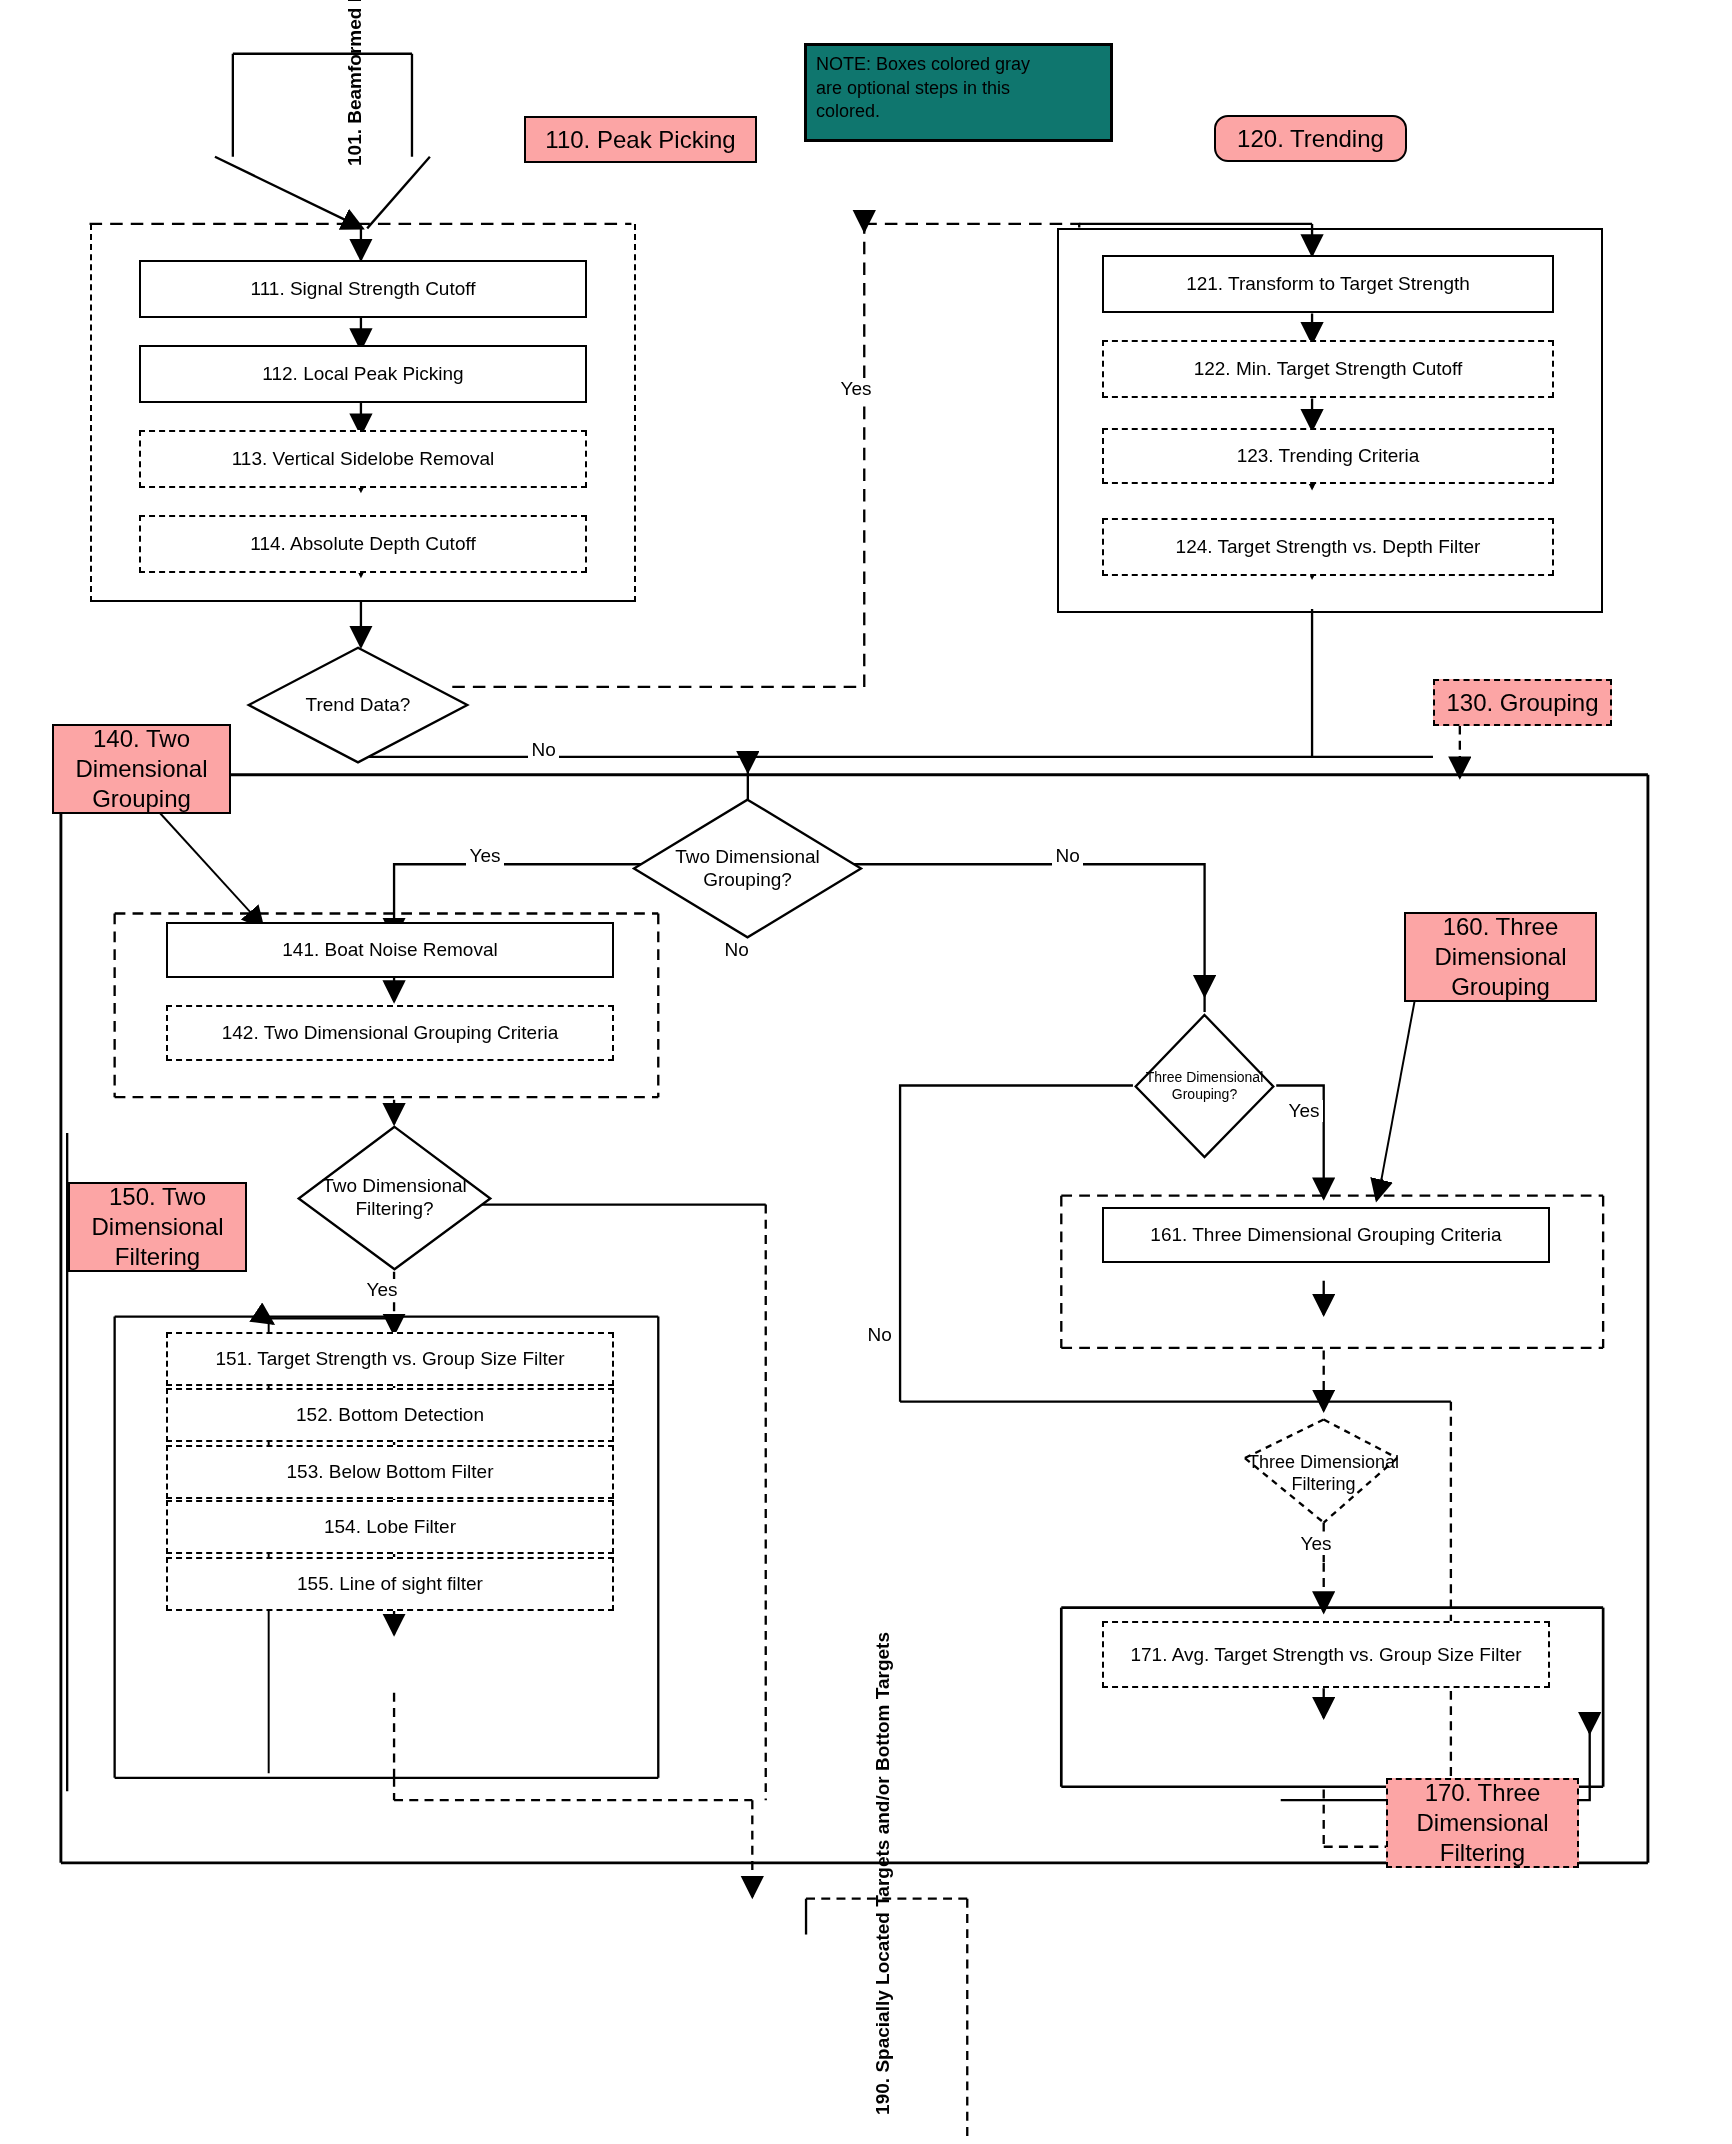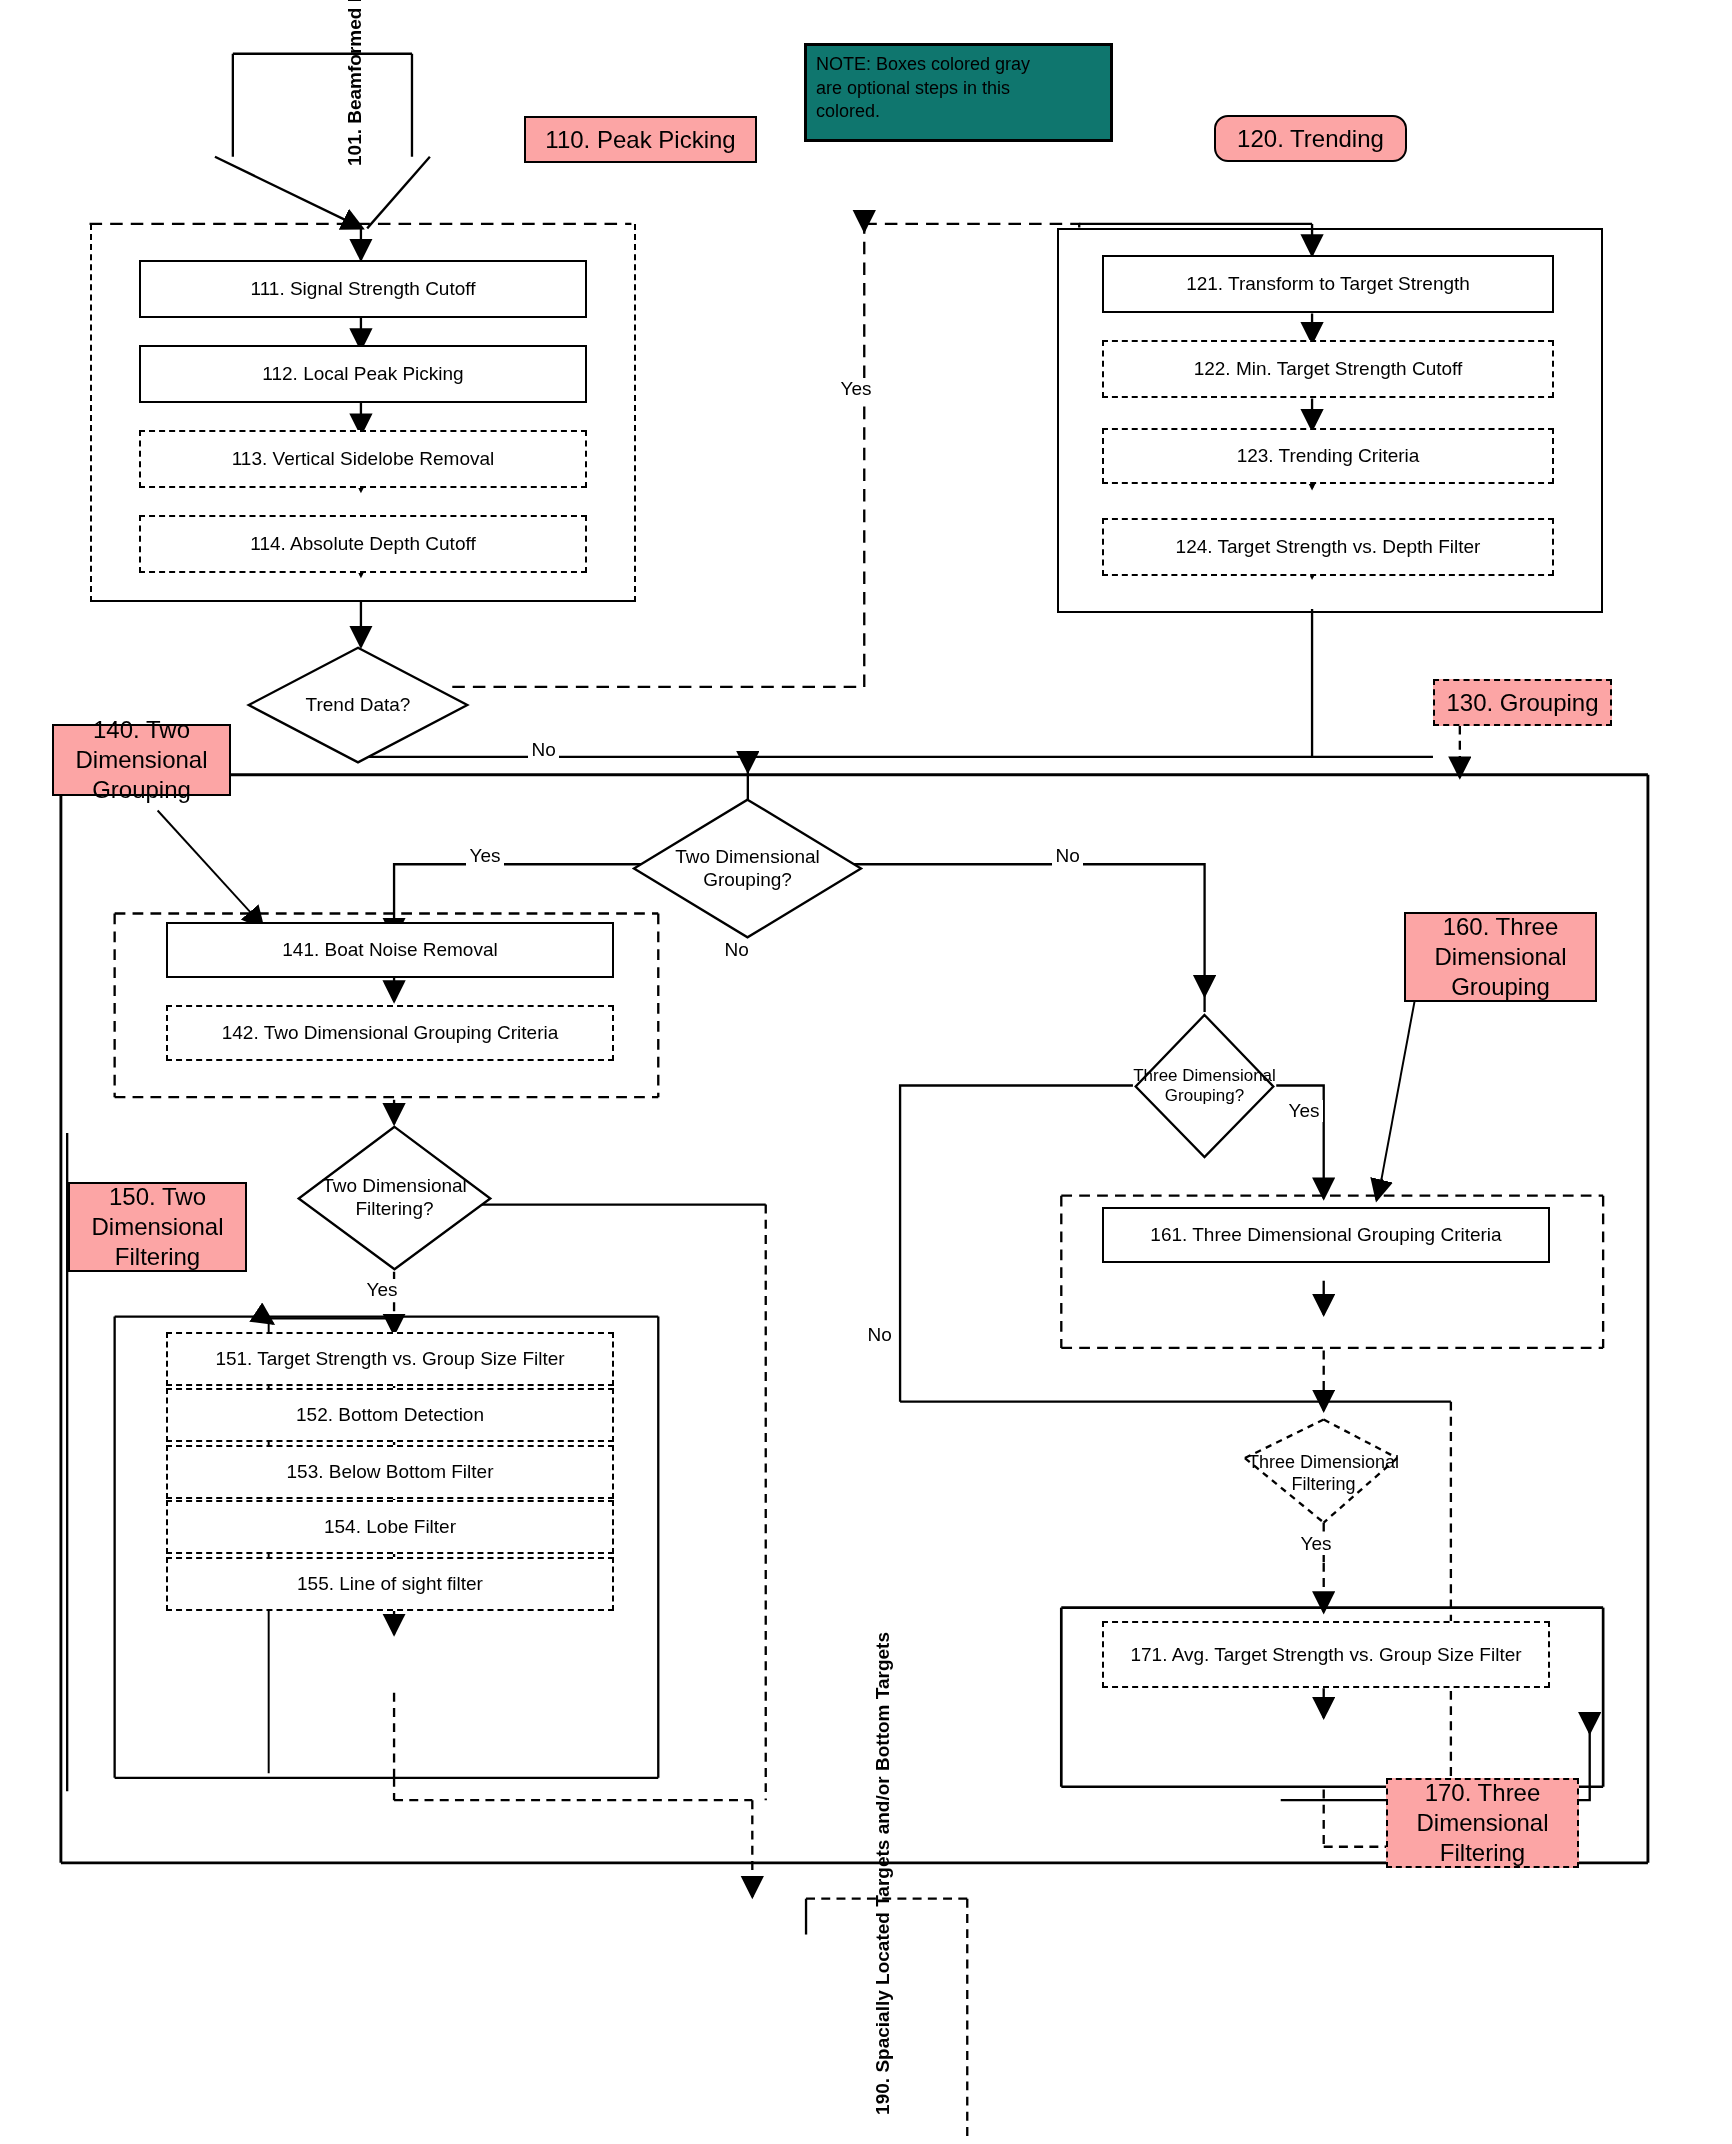--- a/index.html
+++ b/index.html
@@ -325,42 +325,42 @@
     </svg>
     <div class="diamond-label">
       <span>Two Dimensional Filtering?</span>
     </div>
   </div>
 
   <div class="diamond-wrap" style="left:1133px; top:1012px; width:143px; height:148px;">
     <svg width="143" height="148" viewBox="0 0 160 165">
       <polygon points="80,3 157,83 80,162 3,83" fill="#fff" stroke="#000" stroke-width="2.6"></polygon>
     </svg>
-    <div class="diamond-label" style="font-size:17px;">
+    <div class="diamond-label" style="font-size:14px;">
       <span>Three Dimensional Grouping?</span>
     </div>
   </div>
 
   <div class="diamond-wrap" style="left:1243px; top:1420px; width:161px; height:107px;">
     <div class="diamond-label" style="font-size:18px;">
       <span>Three Dimensional Filtering</span>
     </div>
   </div>
 
   <div class="edge-label" style="left:837px; top:378px;">Yes</div>
   <div class="edge-label" style="left:528px; top:739px;">No</div>
   <div class="edge-label" style="left:466px; top:845px;">Yes</div>
   <div class="edge-label" style="left:1052px; top:845px;">No</div>
   <div class="edge-label" style="left:721px; top:939px;">No</div>
   <div class="edge-label" style="left:363px; top:1279px;">Yes</div>
   <div class="edge-label" style="left:1285px; top:1100px;">Yes</div>
   <div class="edge-label" style="left:864px; top:1324px;">No</div>
   <div class="edge-label" style="left:1297px; top:1533px;">Yes</div>
 
-  <div class="tag" style="left:52px; top:724px; width:179px; height:72px; flex-direction:column;align-items:center;">
+  <div class="tag" style="left:52px; top:724px; width:179px; height:90px; flex-direction:column;align-items:center;">
     <span>140. Two Dimensional Grouping</span>
   </div>
 
   <div class="tag" style="left:68px; top:1182px; width:179px; height:90px; flex-direction:column;">
     <span>150. Two Dimensional Filtering</span>
   </div>
 
   <div class="tag dash" style="left:1433px; top:679px; width:179px; height:47px;">
     <span>130. Grouping</span>
   </div>

